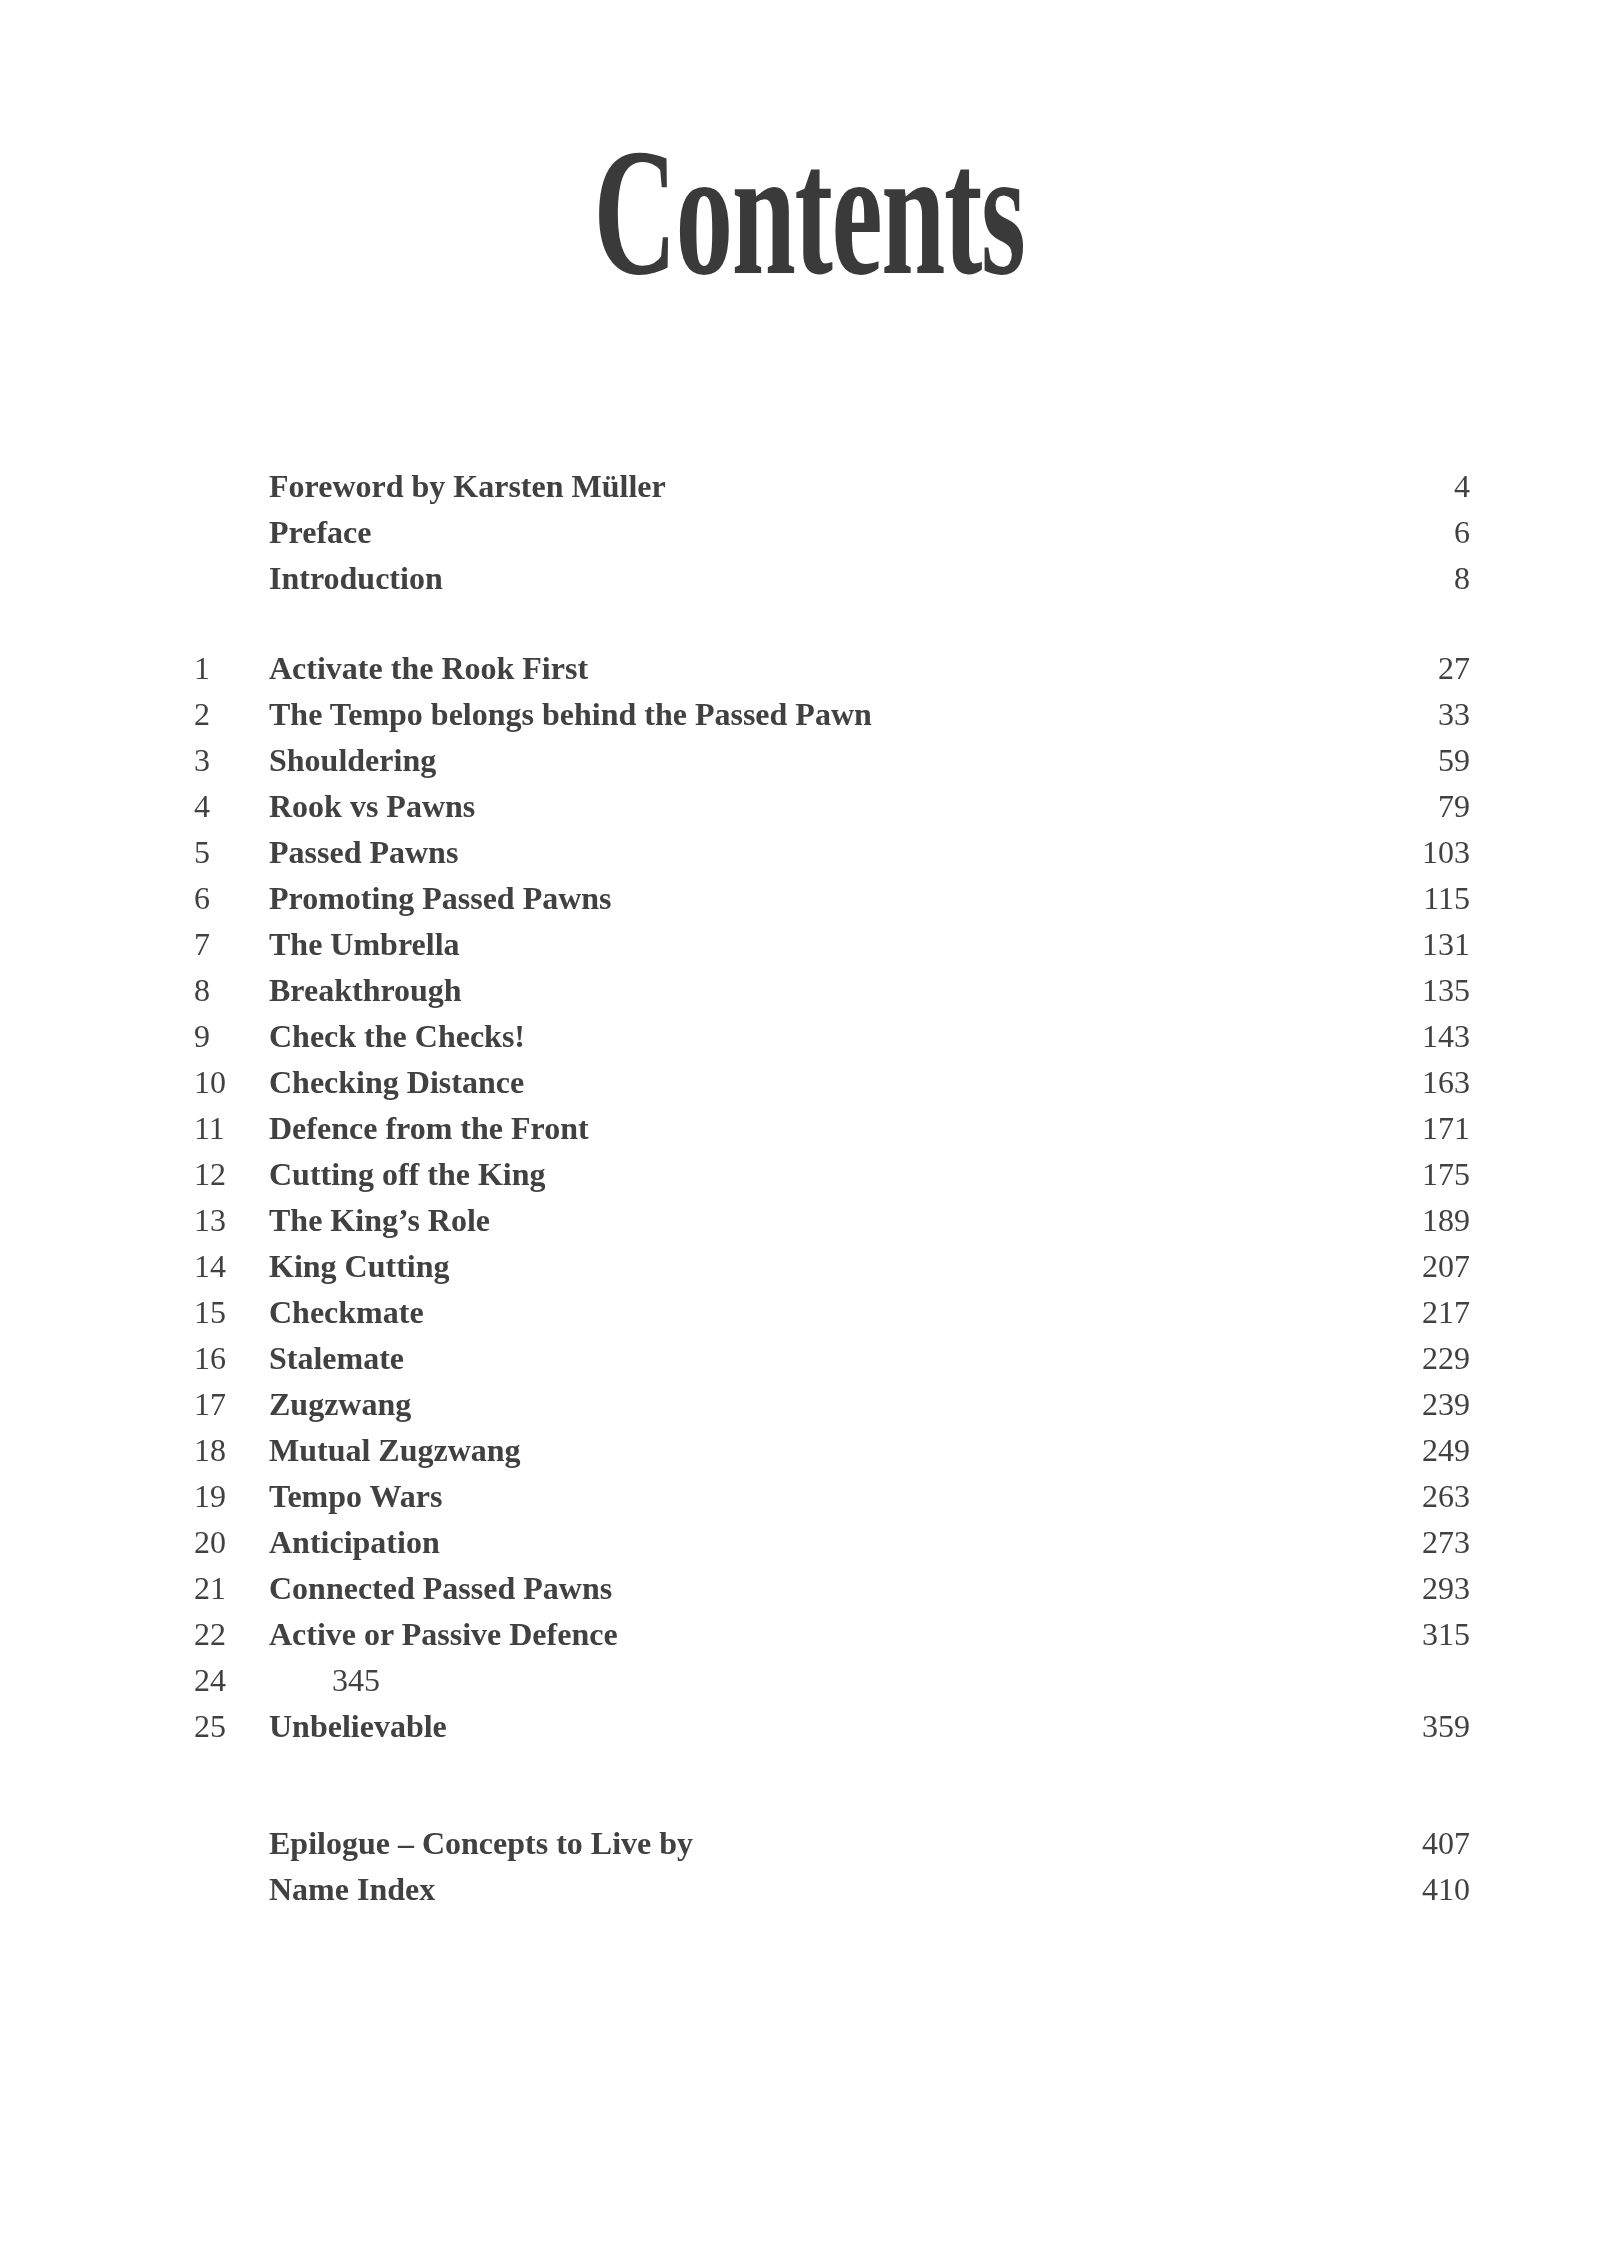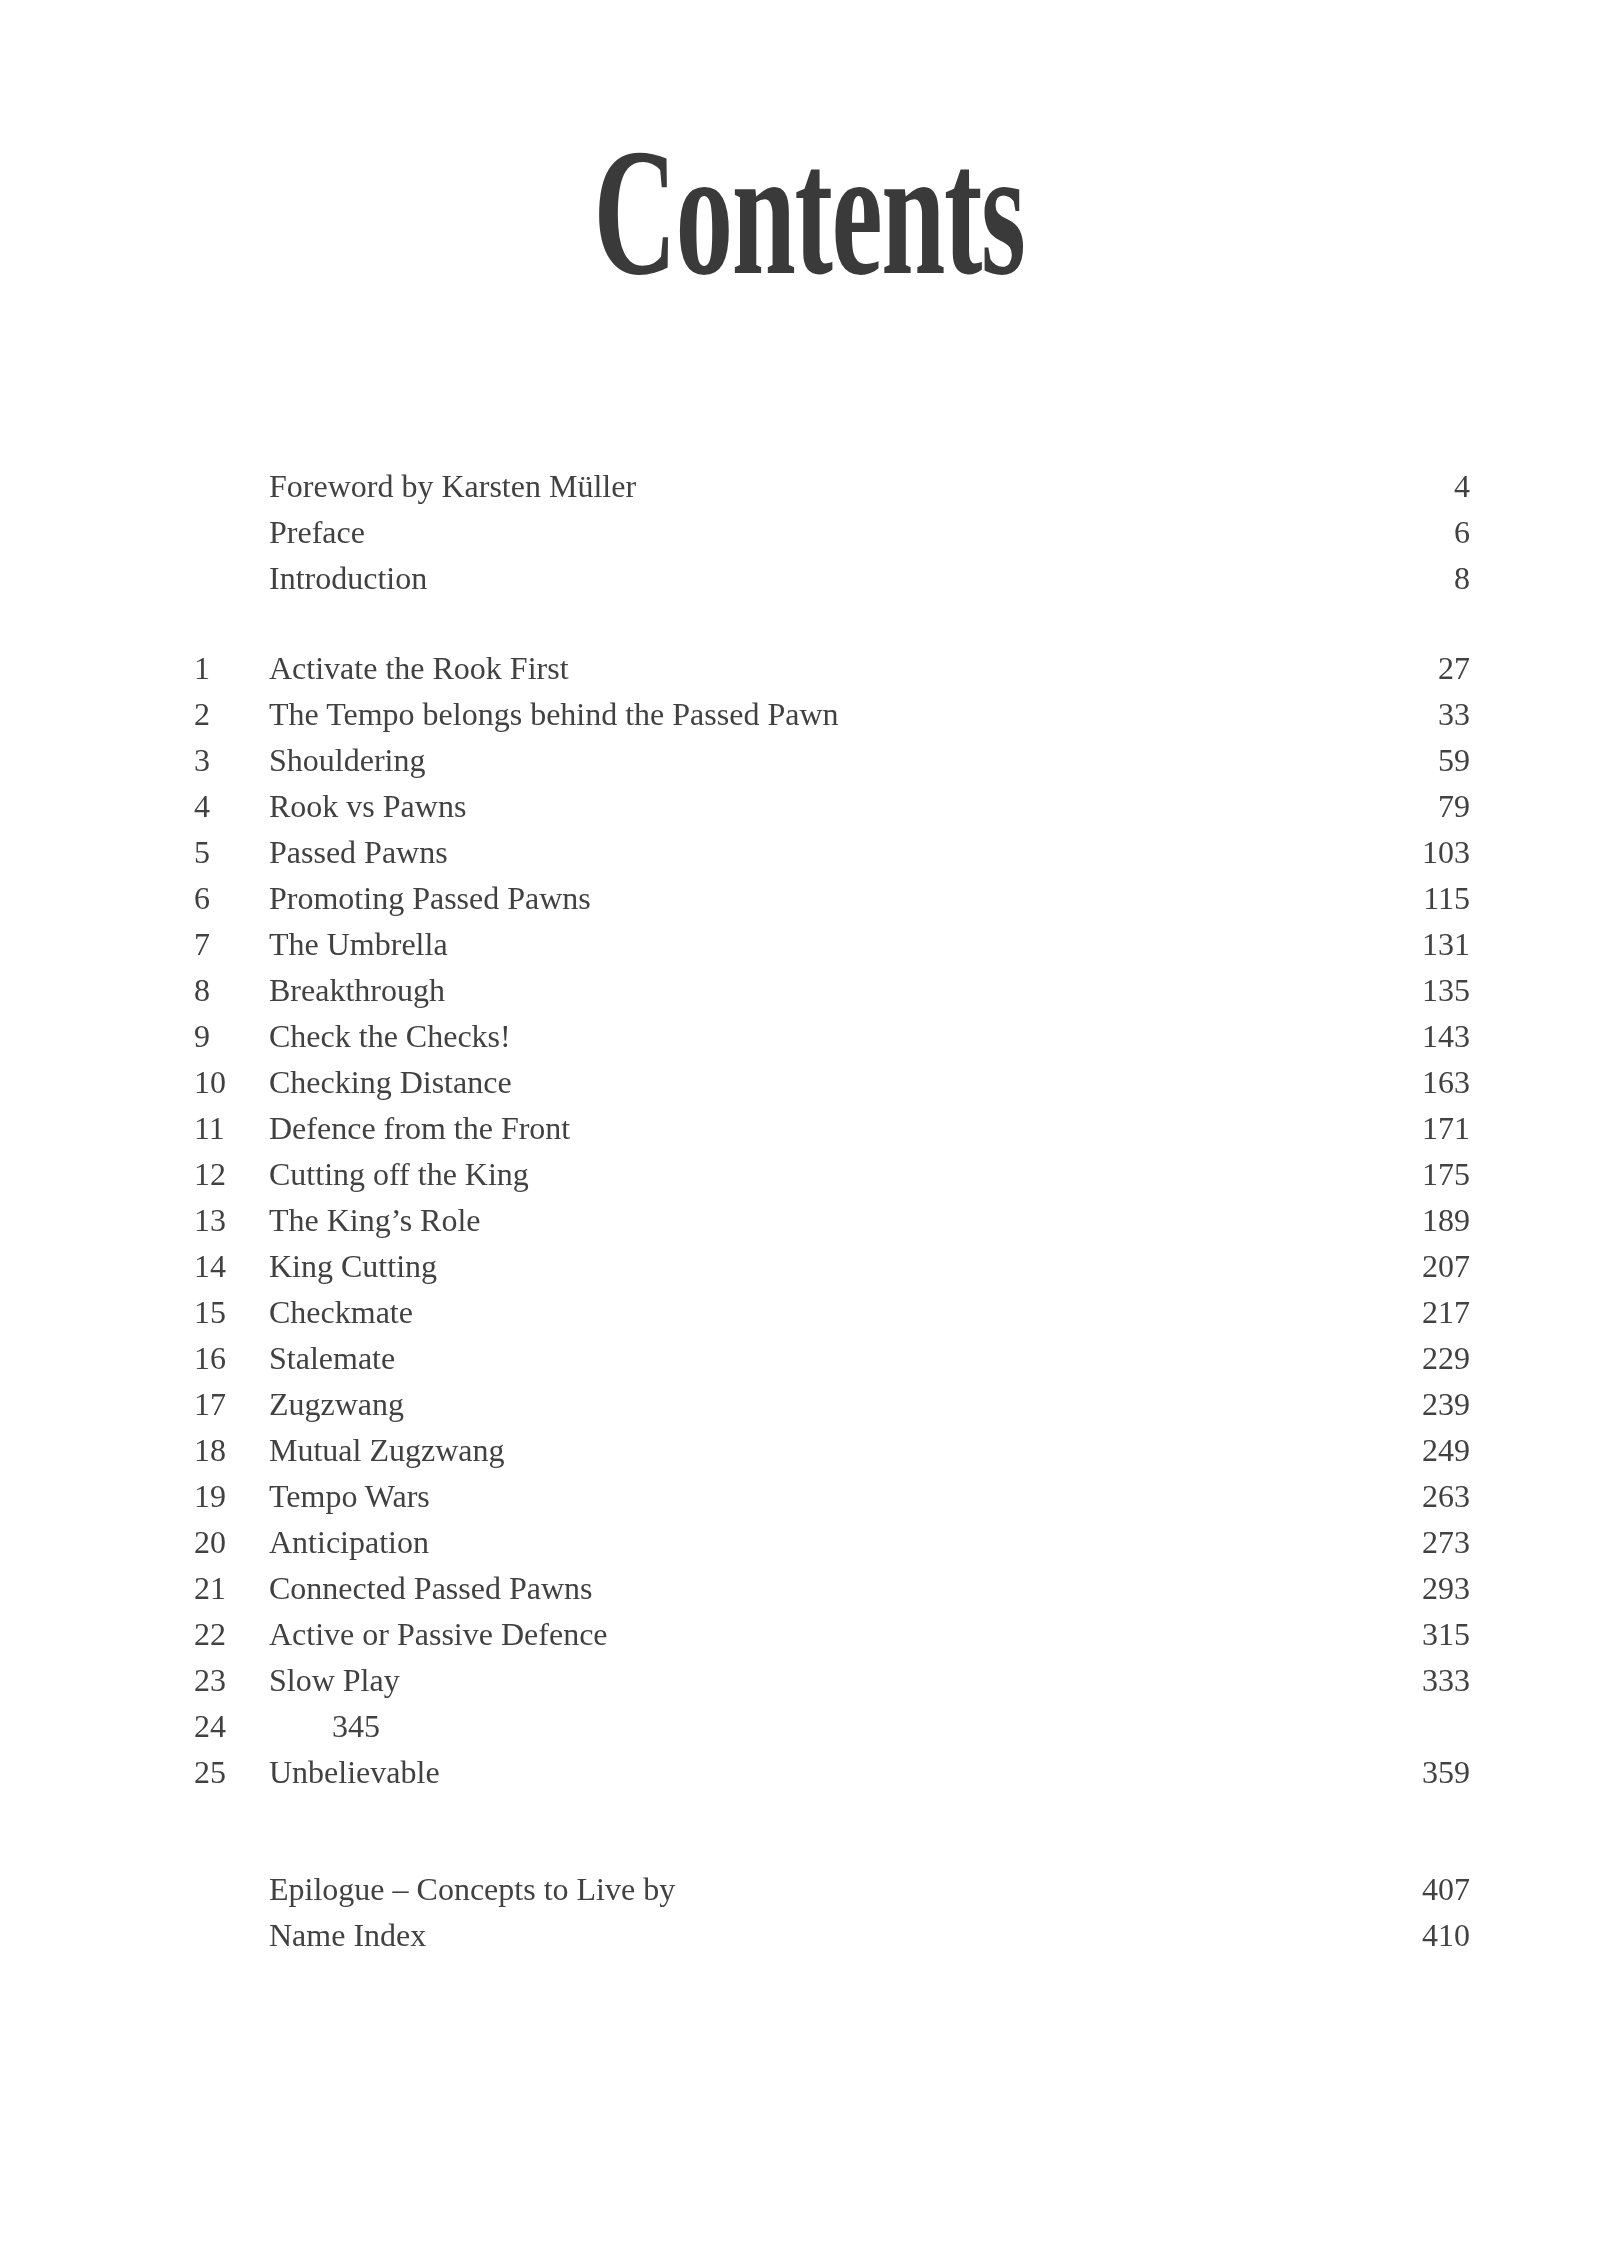--- a/index.html
+++ b/index.html
@@ -49,20 +49,21 @@
     line-height: 46px;
     white-space: nowrap;
   }
   .col-num {
     flex: 0 0 75px;
     text-align: left;
   }
   .col-title {
     flex: 1 1 auto;
     overflow: hidden;
+    font-weight: bold;
   }
   .col-page {
     flex: 0 0 111px;
     text-align: right;
   }
 </style>
 </head>
 <body>
 
 <div class="page">
@@ -221,25 +222,20 @@
           <span class="col-title">Connected Passed Pawns</span>
           <span class="col-page">293</span>
         </div>
 
         <div class="row">
           <span class="col-num">22</span>
           <span class="col-title">Active or Passive Defence</span>
           <span class="col-page">315</span>
         </div>
 
-        <div class="row">
-          <span class="col-num">23</span>
-          <span class="col-title">Slow Play</span>
-          <span class="col-page">333</span>
-        </div>
 
         <div class="row">
           <span class="col-num">24</span>
           <span class="col-page">345</span>
         </div>
 
         <div class="row">
           <span class="col-num">25</span>
           <span class="col-title">Unbelievable</span>
           <span class="col-page">359</span>

